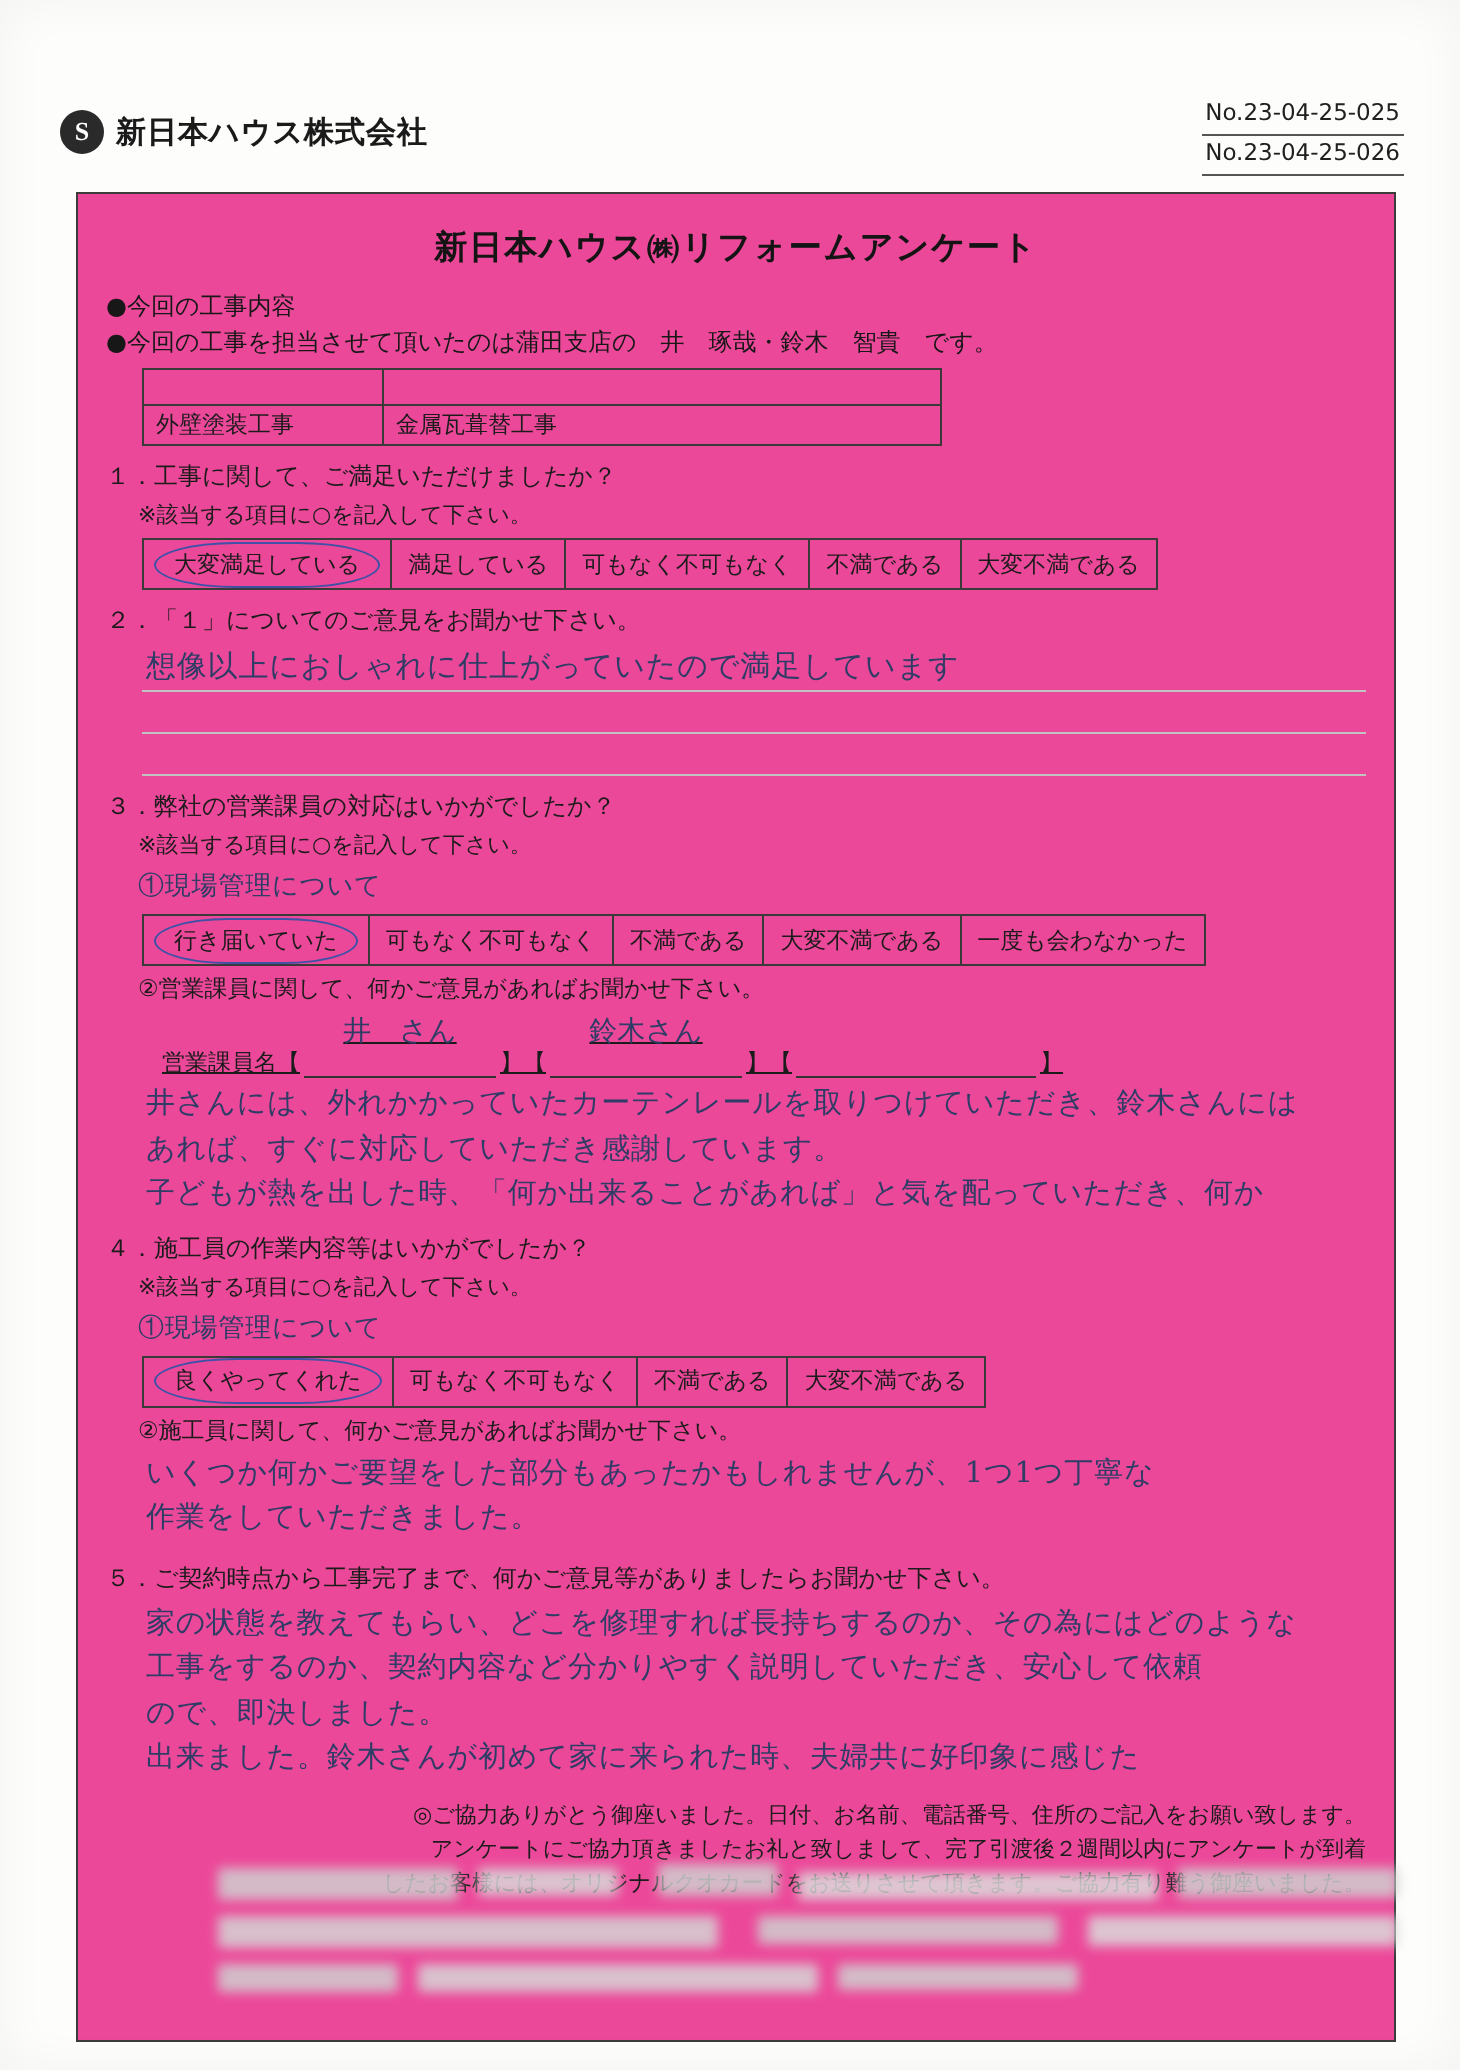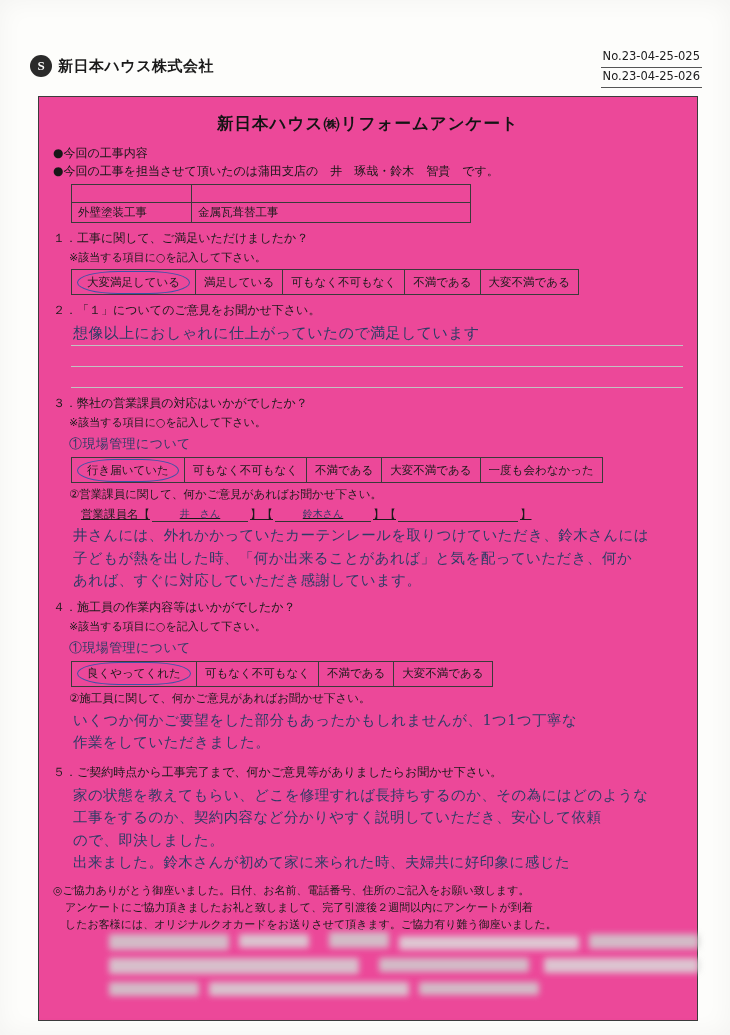--- a/index.html
+++ b/index.html
@@ -153,40 +153,41 @@
     gap: 2px;
     text-decoration: underline;
   }
   .nameblank {
     display: inline-block;
     border-bottom: 1px solid #333;
     min-width: 96px;
     text-align: center;
     color: #2e3c66;
     font-family: "DejaVu Serif", serif;
-    font-size: 10px;
-    padding-bottom: 0;
+    font-size: 14px;
+    padding-bottom: 13px;
   }
   .nameblank.wide { min-width: 120px; }
 
   
   .freeblock { margin: 2px 0 0 18px; }
   .freeblock .row {
     border-bottom: 1px solid #c2c2c2;
     min-height: 21px;
     padding: 0 2px;
   }
   .freeblock.noline .row { border-bottom: none; }
 
   
   .footer {
     margin: 8px 0 0 0;
     font-size: 11px;
     line-height: 1.55;
     font-family: "DejaVu Sans", sans-serif;
+    text-align: right;
   }
   .footer .ind { margin-left: 12px; display: block; }
 
   
   .redact {
     position: absolute;
     left: 50px; bottom: 18px;
     width: 640px; height: 70px;
   }
   .blur {
@@ -282,22 +283,22 @@
       <span class="nameblank">井　さん</span>
       <span>】【</span>
       <span class="nameblank">鈴木さん</span>
       <span>】【</span>
       <span class="nameblank wide"></span>
       <span>】</span>
     </div>
 
     <div class="freeblock noline">
       <div class="row hw">井さんには、外れかかっていたカーテンレールを取りつけていただき、鈴木さんには</div>
+      <div class="row hw">あれば、すぐに対応していただき感謝しています。</div>
       <div class="row hw">子どもが熱を出した時、「何か出来ることがあれば」と気を配っていただき、何か</div>
-      <div class="row hw">あれば、すぐに対応していただき感謝しています。</div>
     </div>
 
     <div class="q">４．施工員の作業内容等はいかがでしたか？</div>
     <div class="note">※該当する項目に○を記入して下さい。</div>
     <div class="sub hw" style="font-size:13px;">①現場管理について</div>
     <table class="opts">
       <tbody>
           <tr>
         <td><span class="circled box-circled">良くやってくれた</span></td>
         <td>可もなく不可もなく</td>

